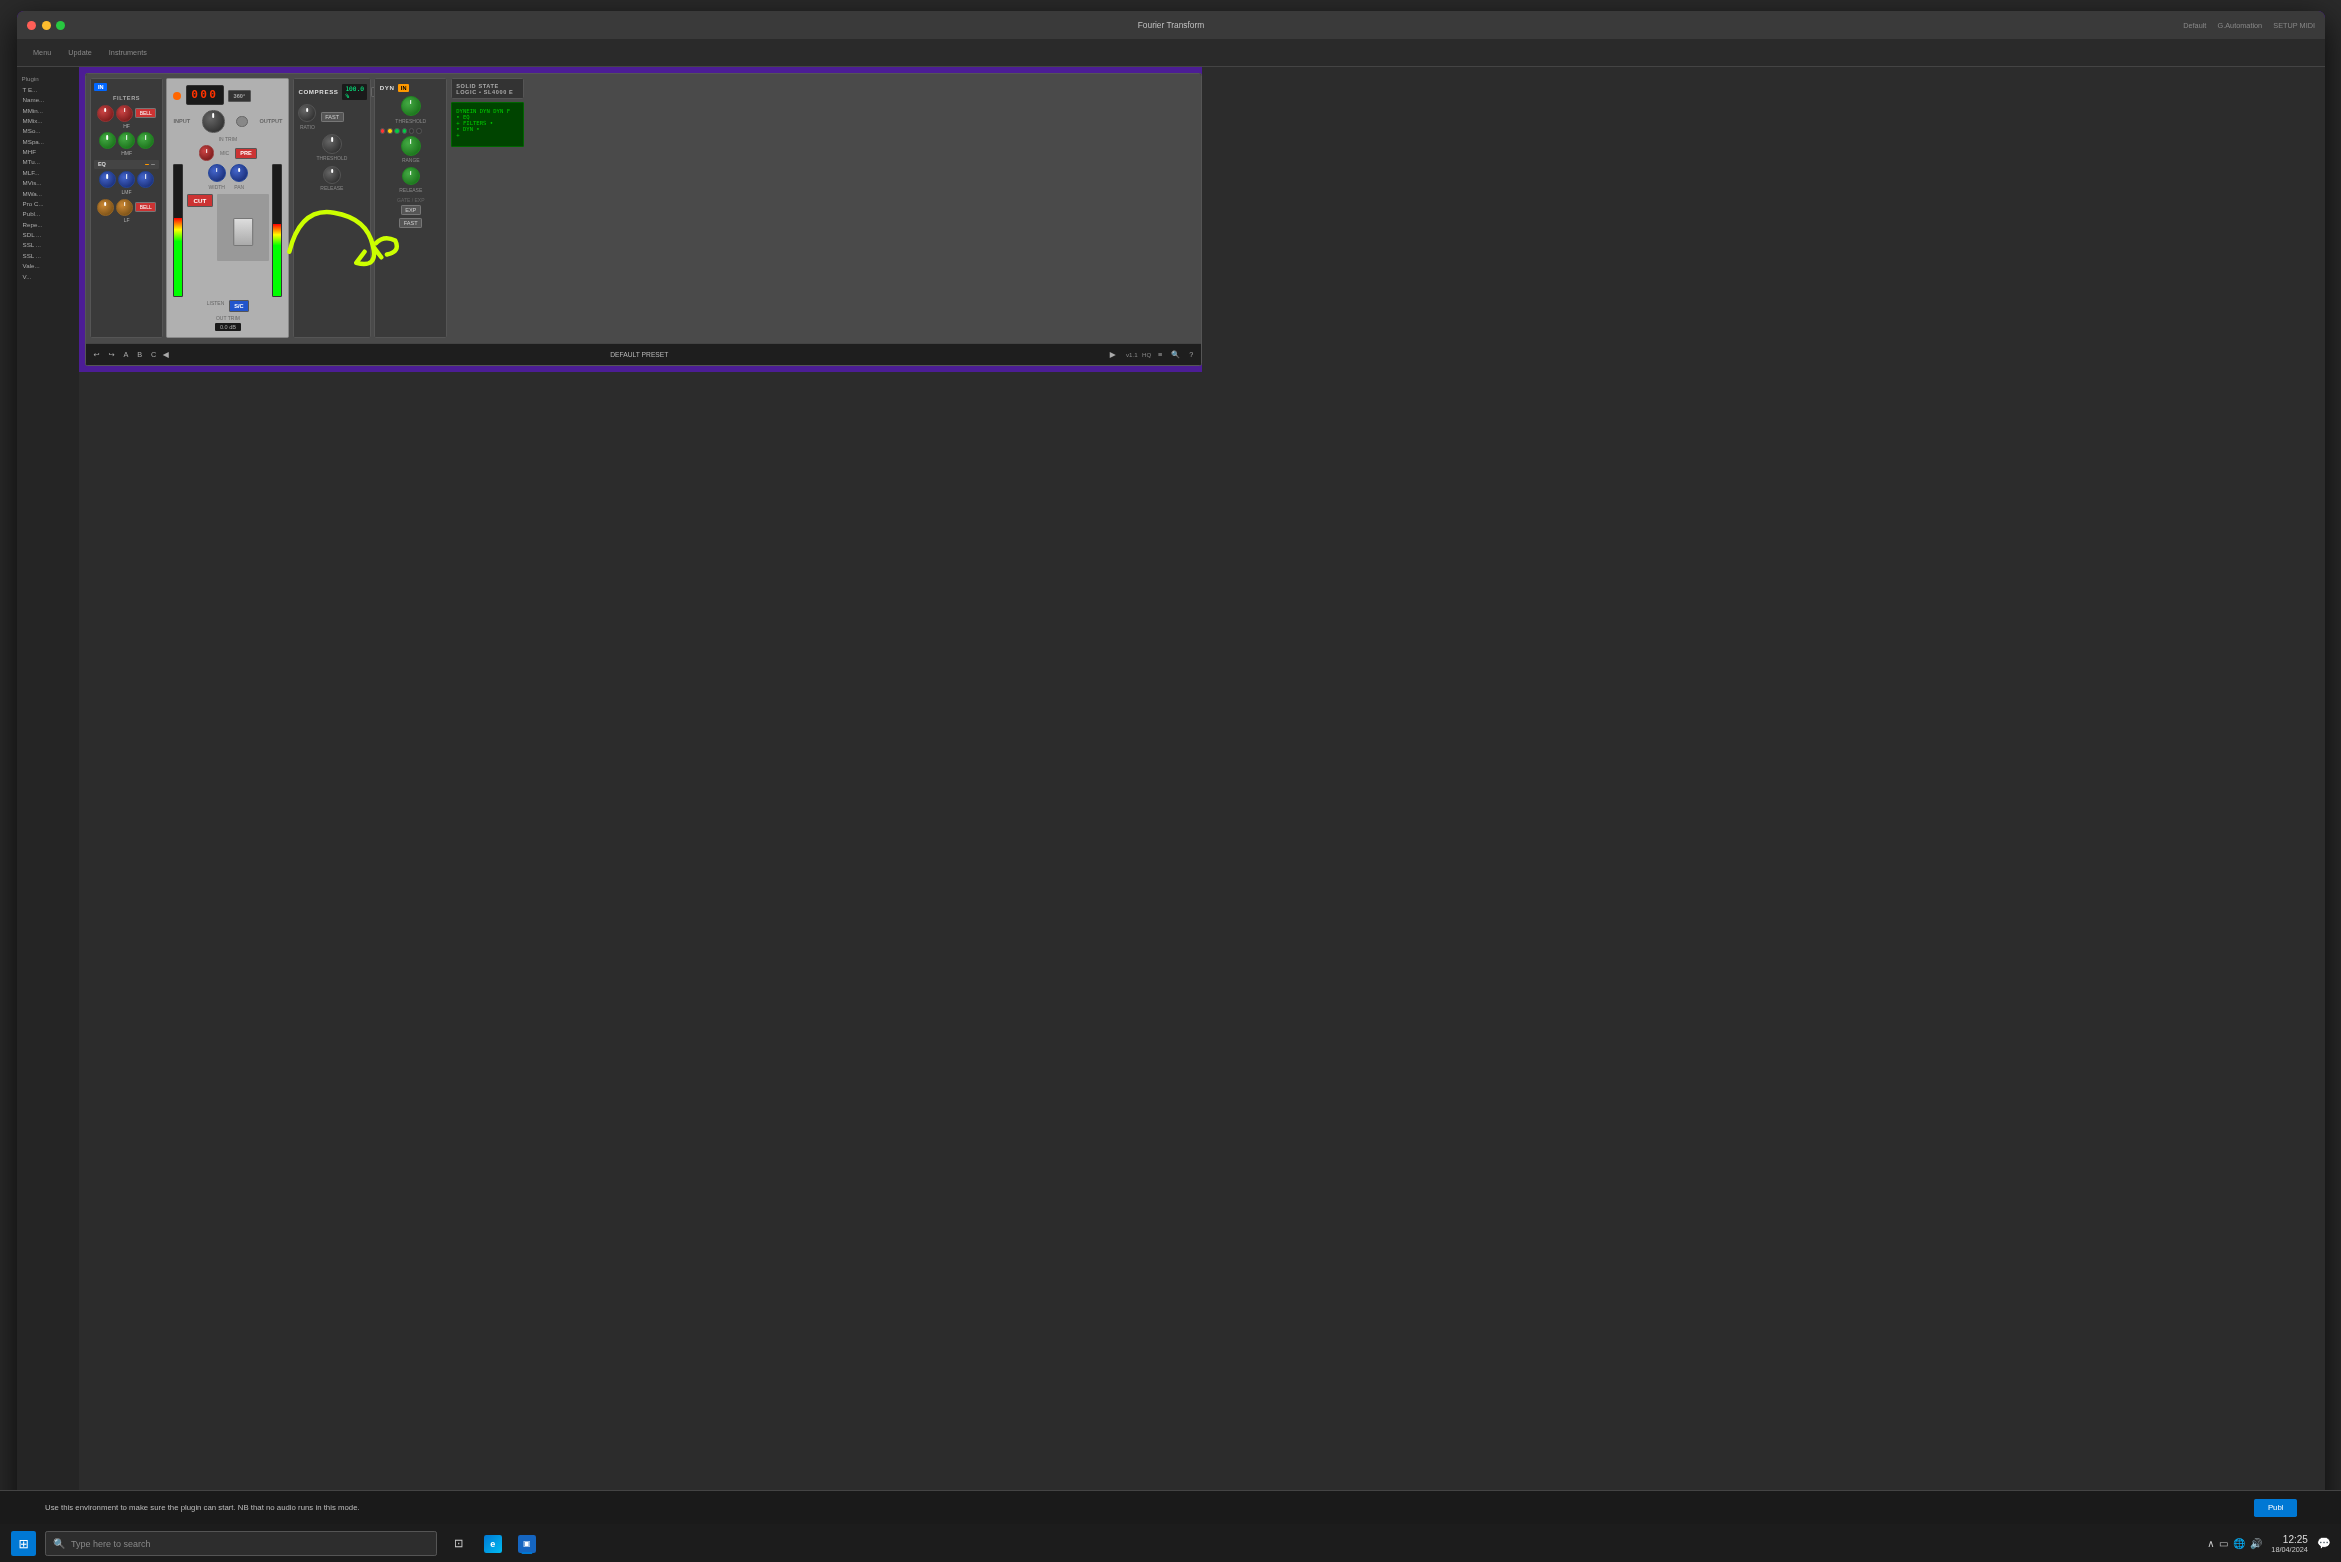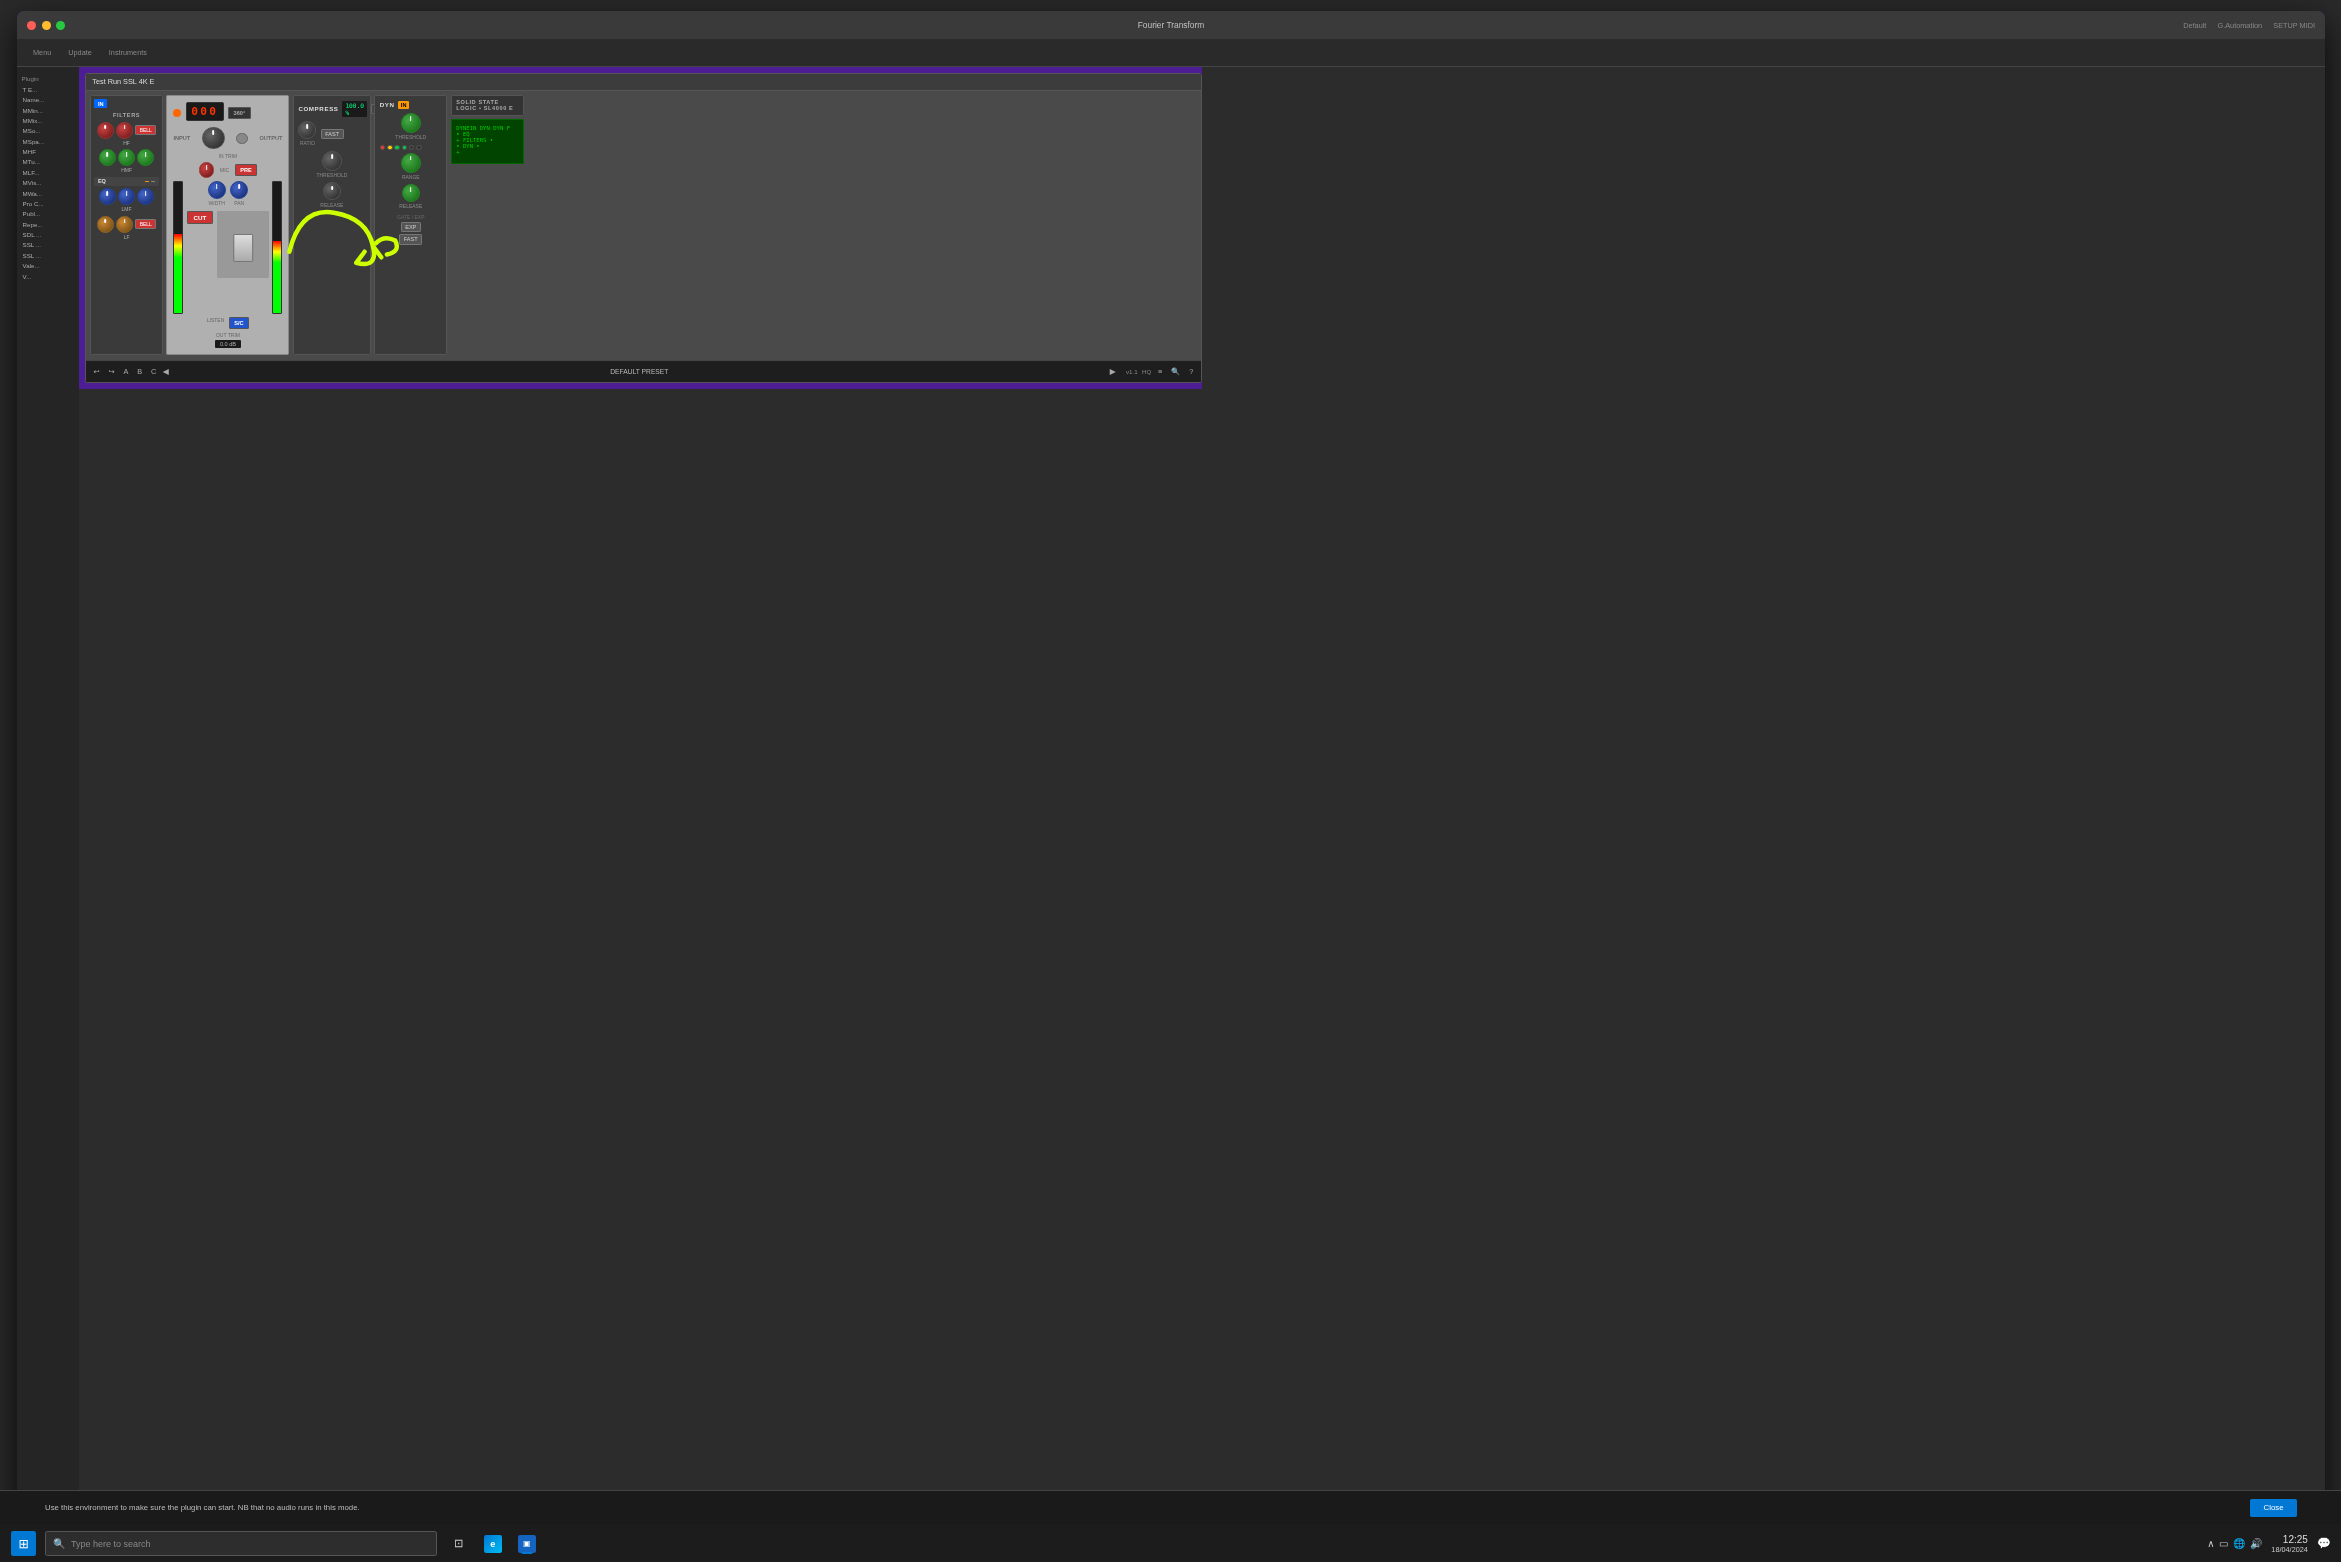--- a/index.html
+++ b/index.html
@@ -672,23 +672,20 @@
       <div class="sidebar-item">SDL ...</div>
       <div class="sidebar-item">SSL ...</div>
       <div class="sidebar-item">SSL ...</div>
       <div class="sidebar-item">Vale...</div>
       <div class="sidebar-item">V...</div>
     </div>
 
     <div class="plugin-detail">
 
       <div class="plugin-window">
-        <div class="plugin-title-bar">
-          <span>Test Run SSL 4K E</span>
-        </div>
 
         <div class="plugin-content">
 
           <div class="filters-section">
             <div style="display:flex;align-items:center;justify-content:space-between;margin-bottom:4.5px;">
               <div style="background:#0066ff;color:white;font-size:5.6px;font-weight:bold;padding:1.1px 3.4px;border-radius:1.1px;">IN</div>
             </div>
             <div class="section-label">FILTERS</div>
 
             <div class="filter-knob-group">
@@ -975,15 +972,15 @@
       <span class="clock-date">18/04/2024</span>
     </div>
 
     <span class="taskbar-notif">💬</span>
 
   </div>
 </div>
 
 <div class="notification-bar">
   <span class="notif-text">Use this environment to make sure the plugin can start. NB that no audio runs in this mode.</span>
-  <button class="notif-close-btn">Close</button>
+  <button class="notif-close-btn">Publ</button>
 </div>
 
 
 </body></html>

